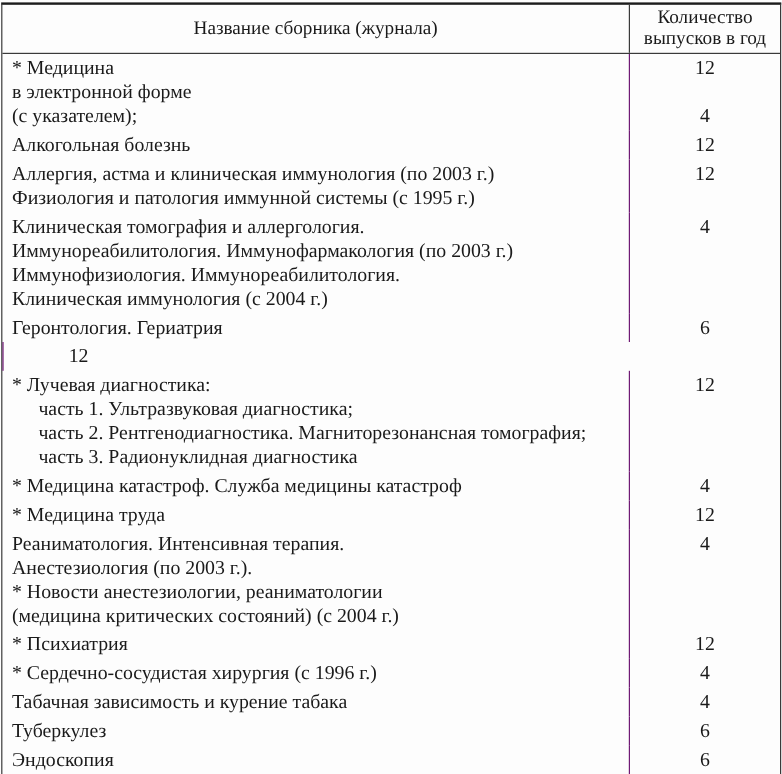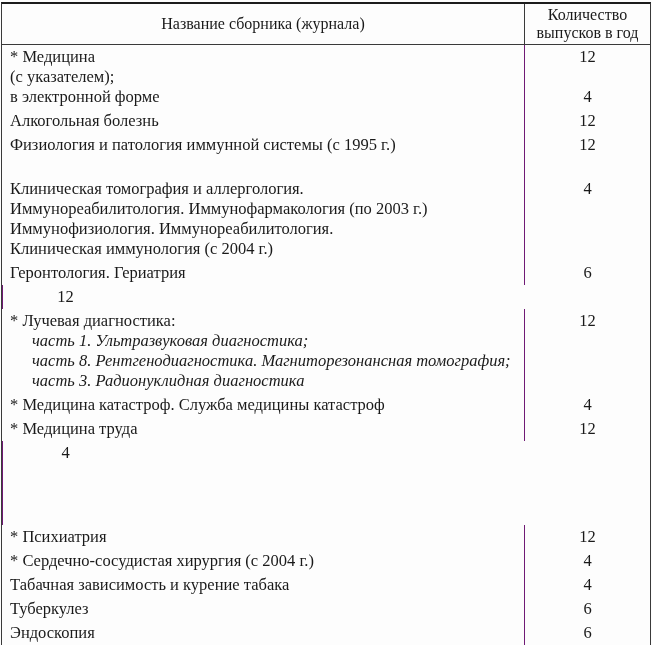--- a/index.html
+++ b/index.html
@@ -49,21 +49,21 @@
     border-left: 1px solid #701a75;
     text-align: center;
     padding: 2px 0;
   }
   .tline {
     font-size: 16.5px;
     line-height: 20px;
     white-space: nowrap;
     overflow: hidden;
   }
-  .tline.indent { padding-left: 22px; font-style: italic; }
+  .tline.indent { padding-left: 22px; }
   .vline {
     font-size: 16.5px;
     line-height: 20px;
     min-height: 20px;
   }
 </style>
 </head>
 <body>
 
 <div class="page">
@@ -72,39 +72,40 @@
       <div class="th-name">Название сборника (журнала)</div>
       <div class="th-count">
         <div>Количество</div>
         <div>выпусков в год</div>
       </div>
     </div>
     <div id="table-body">
         <div class="row">
           <div class="c1">
             <div class="tline">* Медицина</div>
+            <div class="tline">в электронной форме</div>
             <div class="tline">(с указателем);</div>
-            <div class="tline">в электронной форме</div>
           </div>
           <div class="c2">
             <div class="vline">12</div>
             <div class="vline"></div>
             <div class="vline">4</div>
           </div>
         </div>
         <div class="row">
           <div class="c1">
             <div class="tline">Алкогольная болезнь</div>
           </div>
           <div class="c2">
             <div class="vline">12</div>
           </div>
         </div>
         <div class="row">
           <div class="c1">
+            <div class="tline">Аллергия, астма и клиническая иммунология (по 2003 г.)</div>
             <div class="tline">Физиология и патология иммунной системы (с 1995 г.)</div>
           </div>
           <div class="c2">
             <div class="vline">12</div>
             <div class="vline"></div>
           </div>
         </div>
         <div class="row">
           <div class="c1">
             <div class="tline">Клиническая томография и аллергология.</div>
@@ -129,21 +130,21 @@
         </div>
         <div class="row">
           <div class="c2">
             <div class="vline">12</div>
           </div>
         </div>
         <div class="row">
           <div class="c1">
             <div class="tline">* Лучевая диагностика:</div>
             <div class="tline indent">часть 1. Ультразвуковая диагностика;</div>
-            <div class="tline indent">часть 8. Рентгенодиагностика. Магниторезонансная томография;</div>
+            <div class="tline indent">часть 2. Рентгенодиагностика. Магниторезонансная томография;</div>
             <div class="tline indent">часть 3. Радионуклидная диагностика</div>
           </div>
           <div class="c2">
             <div class="vline">12</div>
             <div class="vline"></div>
             <div class="vline"></div>
             <div class="vline"></div>
           </div>
         </div>
         <div class="row">
@@ -156,38 +157,44 @@
         </div>
         <div class="row">
           <div class="c1">
             <div class="tline">* Медицина труда</div>
           </div>
           <div class="c2">
             <div class="vline">12</div>
           </div>
         </div>
         <div class="row">
+          <div class="c1">
+            <div class="tline">Реаниматология. Интенсивная терапия.</div>
+            <div class="tline">Анестезиология (по 2003 г.).</div>
+            <div class="tline">* Новости анестезиологии, реаниматологии</div>
+            <div class="tline">(медицина критических состояний) (с 2004 г.)</div>
+          </div>
           <div class="c2">
             <div class="vline">4</div>
             <div class="vline"></div>
             <div class="vline"></div>
             <div class="vline"></div>
           </div>
         </div>
         <div class="row">
           <div class="c1">
             <div class="tline">* Психиатрия</div>
           </div>
           <div class="c2">
             <div class="vline">12</div>
           </div>
         </div>
         <div class="row">
           <div class="c1">
-            <div class="tline">* Сердечно-сосудистая хирургия (с 2004 г.)</div>
+            <div class="tline">* Сердечно-сосудистая хирургия (с 1996 г.)</div>
           </div>
           <div class="c2">
             <div class="vline">4</div>
           </div>
         </div>
         <div class="row">
           <div class="c1">
             <div class="tline">Табачная зависимость и курение табака</div>
           </div>
           <div class="c2">

